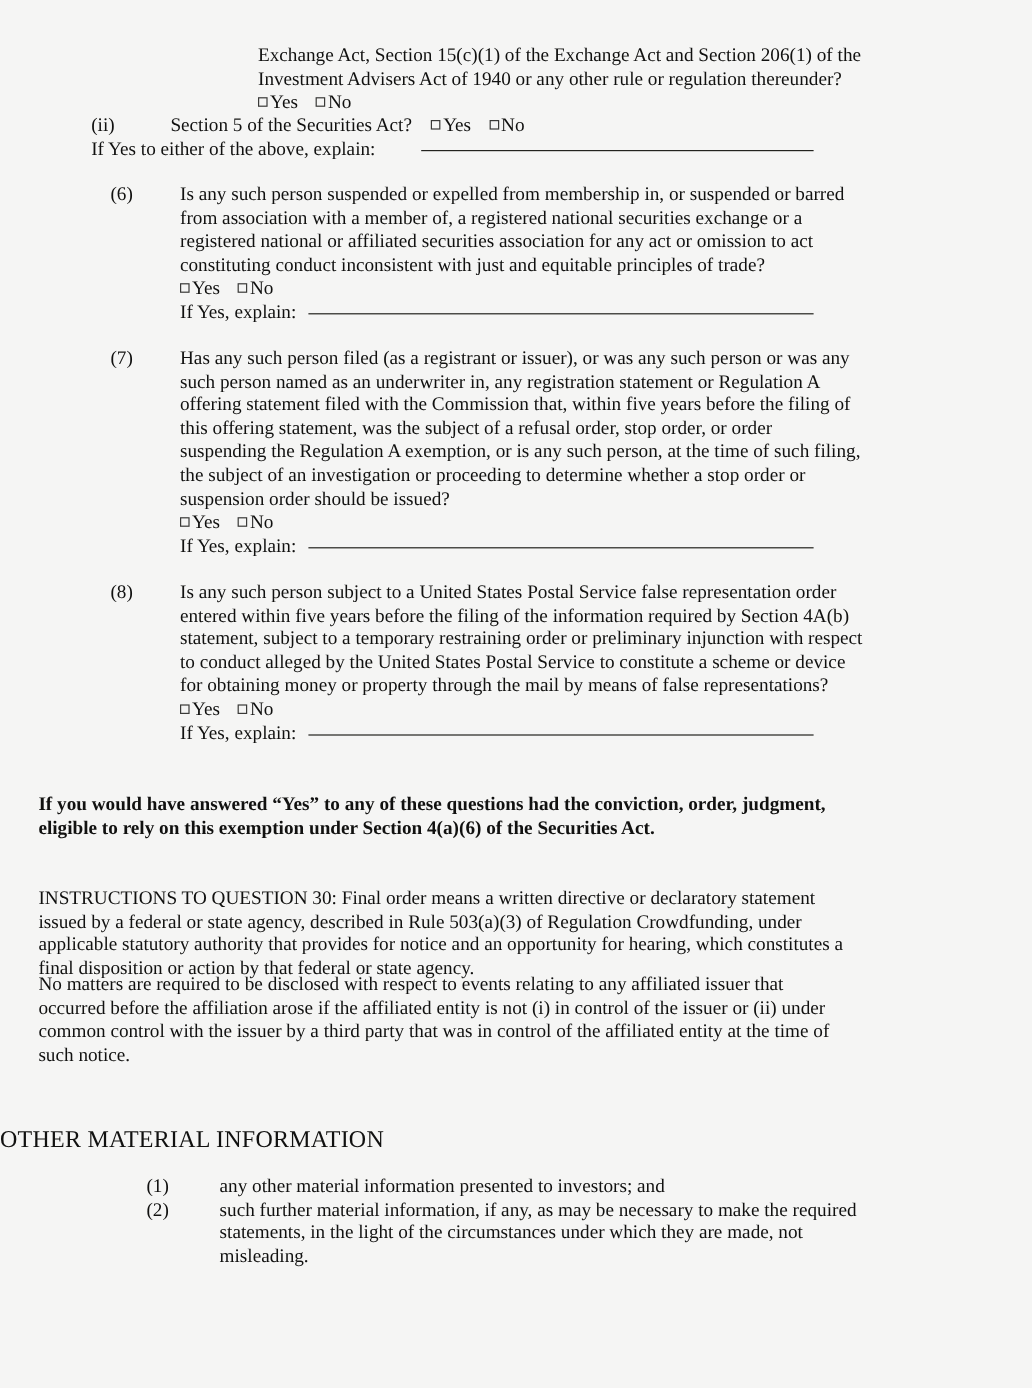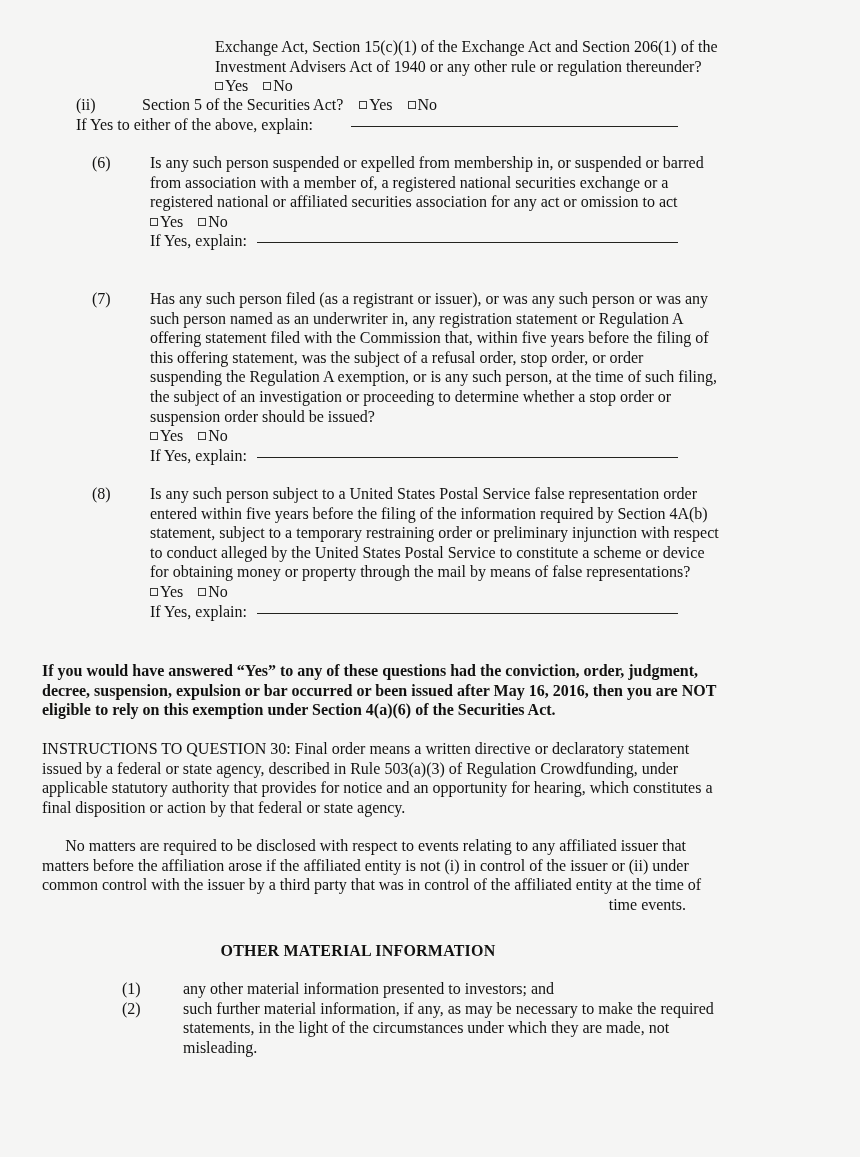--- a/index.html
+++ b/index.html
@@ -81,30 +81,30 @@
   .rule {
     flex: 1 1 auto;
     border-bottom: 1.6px solid #23231f;
     margin-left: 10px;
     position: relative;
     top: -3px;
   }
 
   
   .para {
-    padding-left: 42px;
+    padding-left: 32px;
     padding-right: 30px;
   }
   .para .txtline { white-space: nowrap; }
   .bold { font-weight: bold; }
 
   .heading {
-    text-align: center;
-    font-weight: bold;
-    font-size: 16px;
+    text-align: left;
+    font-weight: normal;
+    font-size: 20px;
     letter-spacing: 0.2px;
   }
 
   
   .block { position: absolute; left: 0; right: 0; }
 </style>
 </head>
 <body>
 
 <div class="page">
@@ -136,20 +136,21 @@
     </div>
   </div>
 
   <div class="block" style="top:153px;">
     <div class="row ind-92" style="padding-right:30px;">
       <div class="marker lvl-num">(6)</div>
       <div class="body-col">
         <div class="txtline">Is any such person suspended or expelled from membership in, or suspended or barred</div>
         <div class="txtline">from association with a member of, a registered national securities exchange or a</div>
         <div class="txtline">registered national or affiliated securities association for any act or omission to act</div>
+        <div class="txtline">constituting conduct inconsistent with just and equitable principles of trade?</div>
         <div class="checkline">
           <span class="cbox-label"><span class="cbox"></span><span>Yes</span></span>
           <span class="cbox-label"><span class="cbox"></span><span>No</span></span>
         </div>
         <div class="fillrow" style="padding-right:8px;">
           <span class="fill-label">If Yes, explain:</span>
           <span class="rule"></span>
         </div>
       </div>
     </div>
@@ -195,40 +196,39 @@
           <span class="fill-label">If Yes, explain:</span>
           <span class="rule"></span>
         </div>
       </div>
     </div>
   </div>
 
   <div class="block" style="top:661px;">
     <div class="para bold">
       <div class="txtline">If you would have answered “Yes” to any of these questions had the conviction, order, judgment,</div>
-      <div class="txtline">decree, suspension, expulsion or bar occurred or been issued after May 16, 2016, then you are NOT</div>
       <div class="txtline">eligible to rely on this exemption under Section 4(a)(6) of the Securities Act.</div>
     </div>
   </div>
 
   <div class="block" style="top:739px;">
     <div class="para">
       <div class="txtline">INSTRUCTIONS TO QUESTION 30:  Final order means a written directive or declaratory statement</div>
       <div class="txtline">issued by a federal or state agency, described in Rule 503(a)(3) of Regulation Crowdfunding, under</div>
       <div class="txtline">applicable statutory authority that provides for notice and an opportunity for hearing, which constitutes a</div>
       <div class="txtline">final disposition or action by that federal or state agency.</div>
     </div>
   </div>
 
-  <div class="block" style="top:836px;text-align:right;">
+  <div class="block" style="top:811px;">
     <div class="para">
       <div class="txtline">No matters are required to be disclosed with respect to events relating to any affiliated issuer that</div>
-      <div class="txtline">matters before the affiliation arose if the affiliated entity is not (i) in control of the issuer or (ii) under</div>
+      <div class="txtline">occurred before the affiliation arose if the affiliated entity is not (i) in control of the issuer or (ii) under</div>
       <div class="txtline">common control with the issuer by a third party that was in control of the affiliated entity at the time of</div>
-      <div class="txtline">time events.</div>
+      <div class="txtline">such notice.</div>
     </div>
   </div>
 
   <div class="block" style="top:941px;">
     <div class="heading">OTHER MATERIAL INFORMATION</div>
   </div>
 
   <div class="block" style="top:979px;">
 
     <div class="row ind-122" style="padding-right:30px;">

